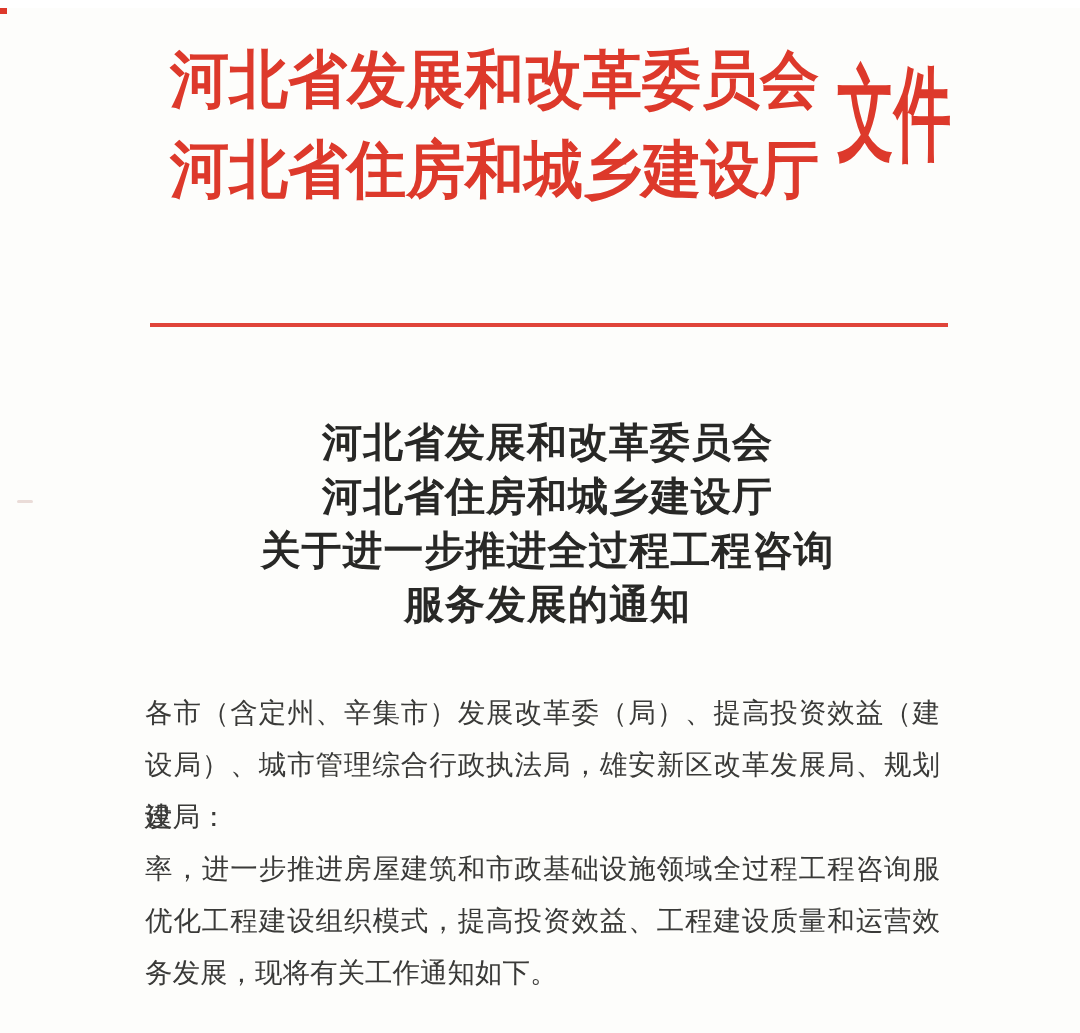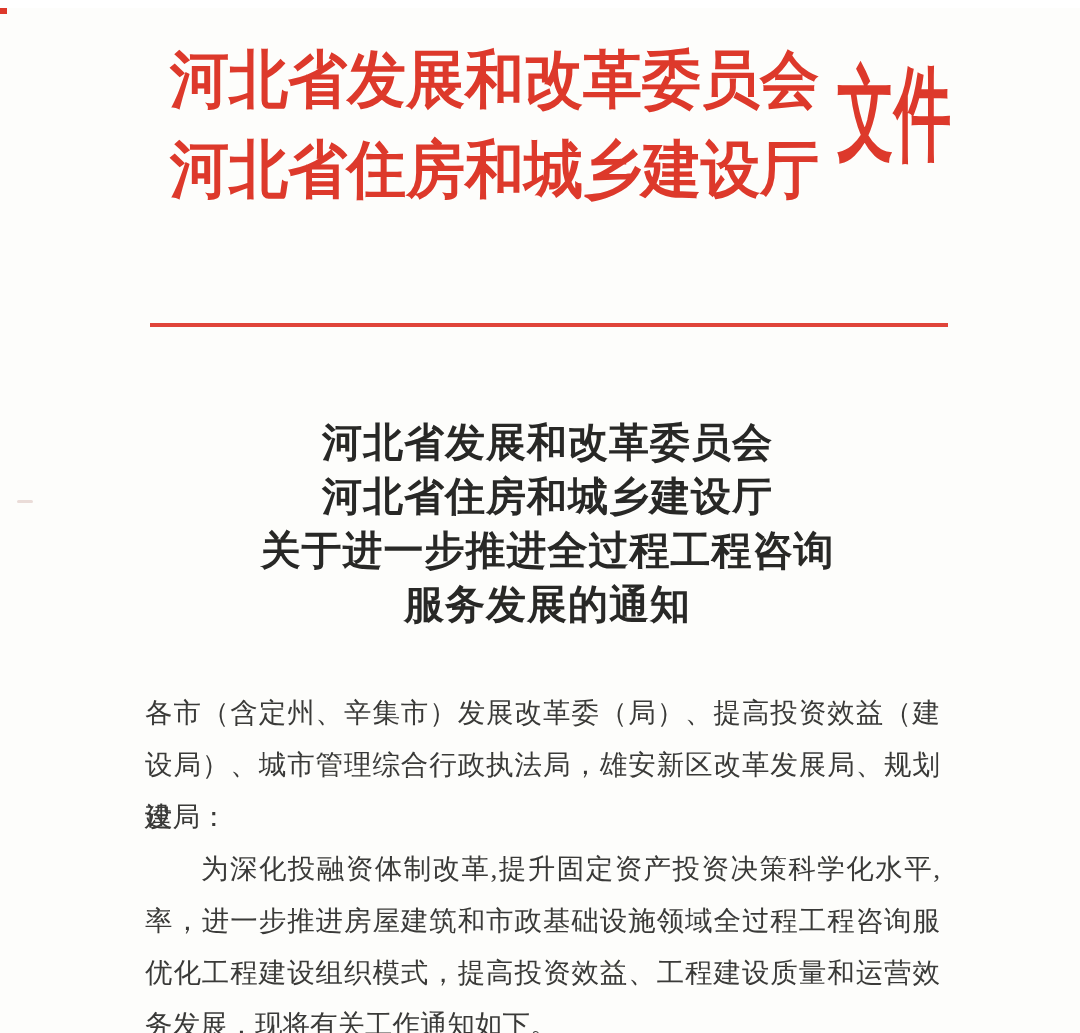--- a/index.html
+++ b/index.html
@@ -146,19 +146,18 @@
     <div>河北省发展和改革委员会</div>
     <div>河北省住房和城乡建设厅</div>
     <div>关于进一步推进全过程工程咨询</div>
     <div>服务发展的通知</div>
   </div>
 
   <div class="body-block">
     <div class="body-line justify">各市（含定州、辛集市）发展改革委（局）、提高投资效益（建</div>
     <div class="body-line justify">设局）、城市管理综合行政执法局，雄安新区改革发展局、规划建</div>
     <div class="body-line">设局：</div>
-    <div class="body-line justify indent">为深化投融资体制改革,提升固定资产投资决策科学化水平,</div>
     <div class="body-line justify">率，进一步推进房屋建筑和市政基础设施领域全过程工程咨询服</div>
     <div class="body-line justify">优化工程建设组织模式，提高投资效益、工程建设质量和运营效</div>
     <div class="body-line">务发展，现将有关工作通知如下。</div>
   </div>
 
 </div>
 
 </body></html>

